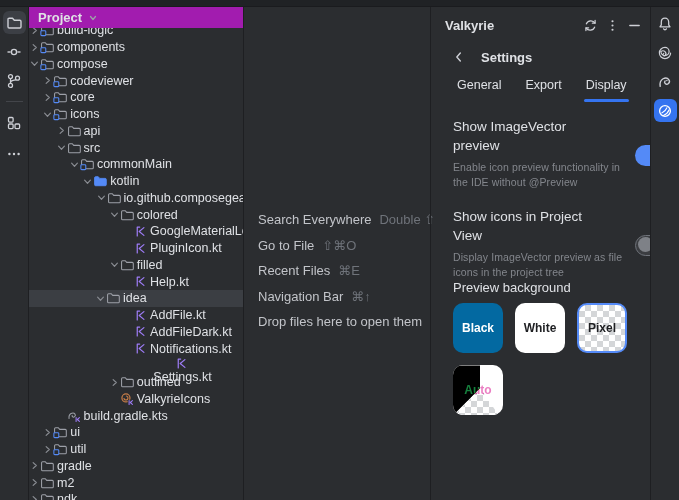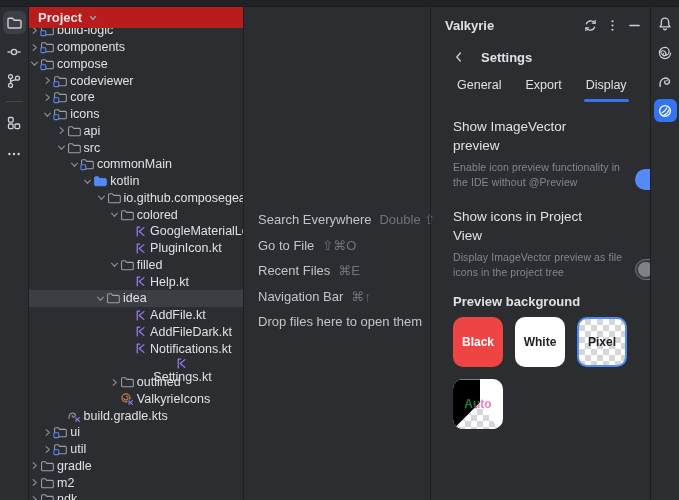--- a/index.html
+++ b/index.html
@@ -26,21 +26,21 @@
 
   
   .project-panel { position:absolute; left:29px; top:7px; width:215px; height:493px;
     border-right:1px solid #1E1F22; overflow:hidden; }
   .tree { position:absolute; left:0; top:15px; right:0; }
   .tree-row { display:flex; align-items:center; height:16.75px; white-space:nowrap;
     font-size:12.5px; font-weight:500; color:#DFE1E5; cursor:default; }
   .tree-row.selected { background:#3B3E43; }
   .chev { width:11px; flex:none; display:flex; justify-content:center; align-items:center; }
   .ticon { width:14px; flex:none; margin-right:3px; display:flex; align-items:center; justify-content:center; }
-  .pp-header { position:absolute; left:0; top:0; right:0; height:21px; background:#b91c1c;
+  .pp-header { position:absolute; left:0; top:0; right:0; height:21px; background:#a21caf;
     display:flex; align-items:center; padding-left:9px; z-index:3; }
   .pp-title { font-size:13px; font-weight:700; margin-right:6px; }
 
   
   .editor { position:absolute; left:245px; top:7px; width:185px; height:493px; }
   .shortcuts { position:absolute; left:13px; top:205px; }
   .shortcut-row { height:25.5px; font-size:13px; font-weight:500; color:#C2C4C9; white-space:nowrap; }
   .sc-keys { color:#6F737A; margin-left:8px; font-weight:400; }
 
   
@@ -51,37 +51,37 @@
   .vp-hicon { width:20px; height:20px; display:flex; align-items:center; justify-content:center; border-radius:4px; }
   .vp-settings { display:flex; align-items:center; padding:14px 0 0 20px; }
   .vp-settings .back { width:16px; height:16px; display:flex; align-items:center; justify-content:center; margin-right:14px; }
   .vp-settings-title { font-size:13px; font-weight:700; }
   .vp-tabs { display:flex; gap:24px; padding-left:26px; margin-top:13px; width:220px;
     overflow:hidden; white-space:nowrap; }
   .tab { position:relative; font-size:12.5px; font-weight:500; color:#DFE1E5; padding-bottom:10px; flex:none; }
   .tab.active::after { content:""; position:absolute; left:-2px; right:-2px; bottom:0;
     height:3px; border-radius:2px; background:#3574F0; }
   .vp-body { padding:16px 16px 0 22px; }
-  .setting { display:flex; align-items:flex-end; justify-content:space-between; }
+  .setting { display:flex; align-items:center; justify-content:space-between; }
   .setting + .setting { margin-top:18px; }
   .setting-title { font-size:13.5px; font-weight:500; width:130px; line-height:1.4; }
   .setting-desc { font-size:10.5px; font-weight:500; color:#83868C; line-height:1.45;
     width:182px; margin-top:4px; letter-spacing:.1px; }
   .toggle { width:42px; height:21px; border-radius:11px; position:relative; flex:none; margin-top:2px; }
   .toggle.on { background:#548AF7; }
   .toggle.off { background:#3B3D41; border:1.5px solid #6F737A; }
   .toggle.off .knob { position:absolute; left:2px; top:1.5px; width:15px; height:15px;
     border-radius:50%; background:#7E8187; }
 
-  .pb-label { font-size:13px; font-weight:700; margin-top:14px; }
+  .pb-label { font-size:13px; font-weight:400; }
   .tiles { display:flex; flex-wrap:wrap; gap:12px; margin-top:8px; width:180px; }
   .tile { width:50px; height:50px; border-radius:10px; position:relative; overflow:hidden;
     display:flex; align-items:center; justify-content:center;
     font-size:12px; font-weight:600; cursor:pointer; }
-  .tile-black { background:#ef4444; color:#FFF; }
+  .tile-black { background:#0369a1; color:#FFF; }
   .tile-white { background:#FFF; color:#1E1F22; }
   .checkerbg { background-color:#FFF;
     background-image:conic-gradient(#D4D6D8 0 25%, #FFF 0 50%, #D4D6D8 0 75%, #FFF 0);
     background-size:12px 12px; }
   .tile-pixel { color:#1E1F22; border:2px solid #548AF7; }
   .tile-auto { background:#FFF; }
   .tile-auto .layer { position:absolute; inset:0; }
   .tile-auto .auto-black { background:#000;
     clip-path:polygon(0 0, 54% 0, 54% 46%, 0 100%); }
   .tile-auto .auto-checker { clip-path:polygon(2% 100%, 54% 46%, 92% 100%); }

